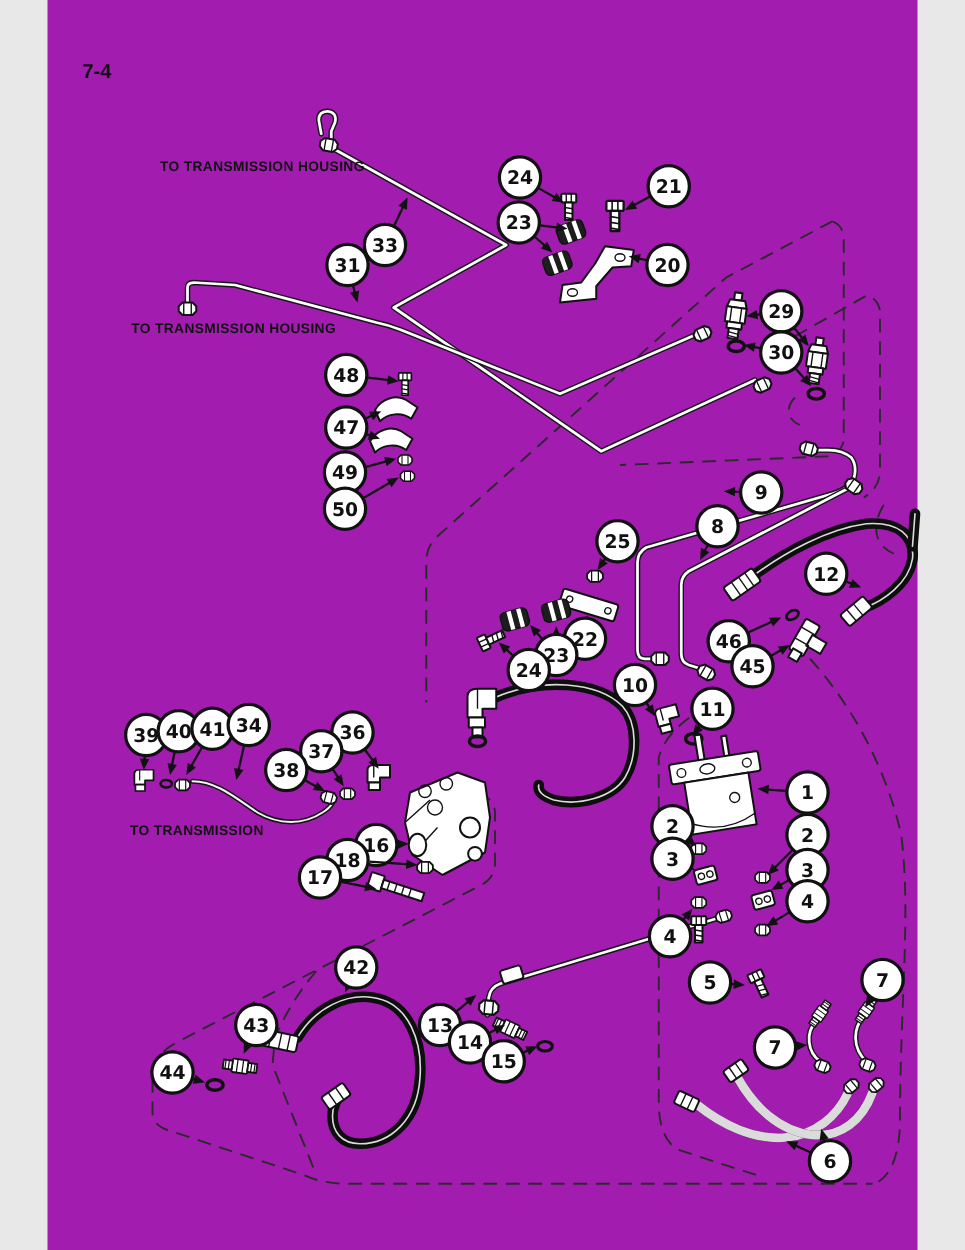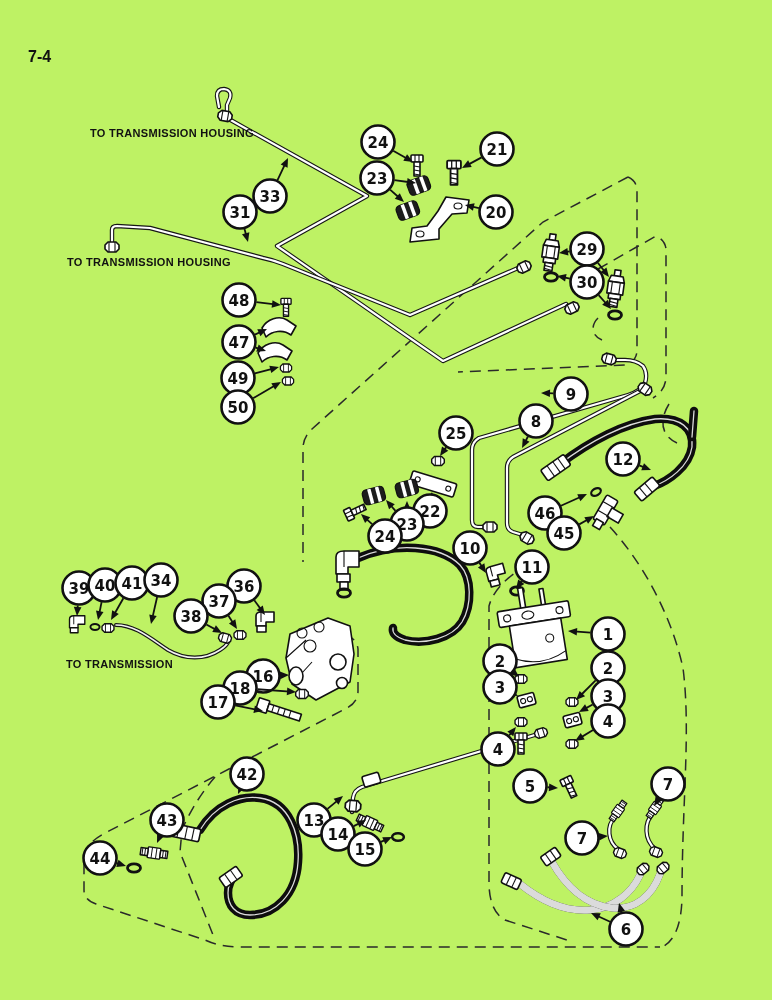--- a/index.html
+++ b/index.html
@@ -1,16 +1,16 @@
 <!DOCTYPE html>
 <html><head>
 <meta charset="utf-8">
 <style>
   html,body{margin:0;padding:0;background:#e8e8e8;}
-  .page{position:relative;width:772px;height:1000px;background:#bef264;margin:0 auto;
+  .page{position:relative;width:696px;height:1000px;background:#a21caf;margin:0 auto;
         font-family:"Liberation Sans","DejaVu Sans",sans-serif;}
   svg{position:absolute;left:0;top:0;}
   .pagenum{font:bold 16px "Liberation Sans","DejaVu Sans",sans-serif;fill:#111;}
   .label{font:bold 11px "Liberation Sans","DejaVu Sans",sans-serif;fill:#111;letter-spacing:.3px;}
   .tube{fill:none;stroke:#161616;stroke-width:4.4;stroke-linejoin:round;stroke-linecap:round;}
   .tube-core{stroke:#ffffff;stroke-width:2.2;}
   .hose{fill:none;stroke:#0e0e0e;stroke-width:8.5;stroke-linecap:round;stroke-linejoin:round;}
   .hose-core{stroke:#ffffff;stroke-width:1.3;opacity:.85;}
   .hosethin{fill:none;stroke:#161616;stroke-width:4;stroke-linecap:round;}
   .hosethin-core{stroke:#fff;stroke-width:1.6;opacity:.95;}

